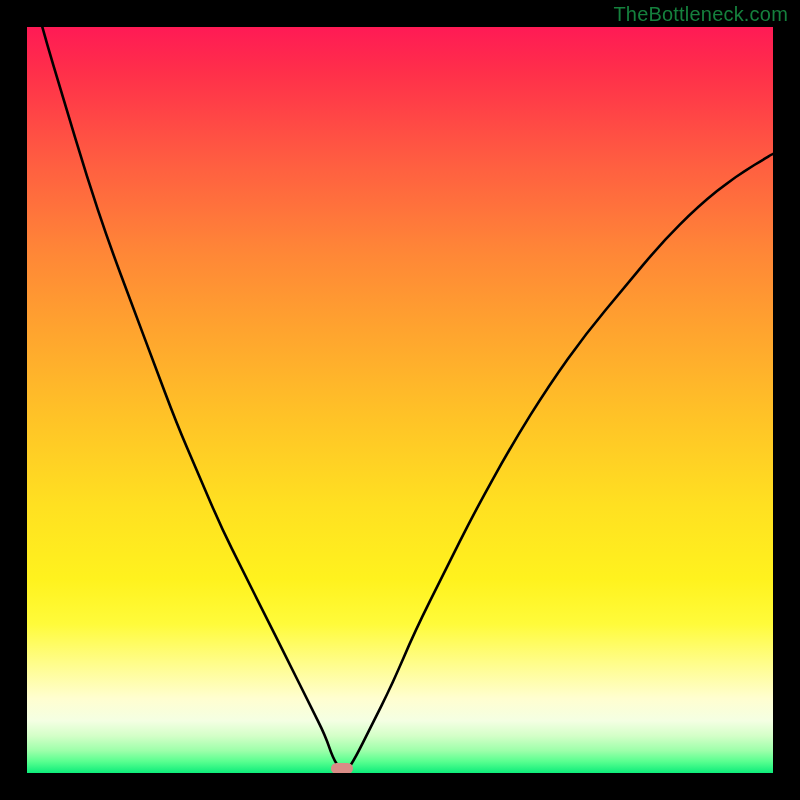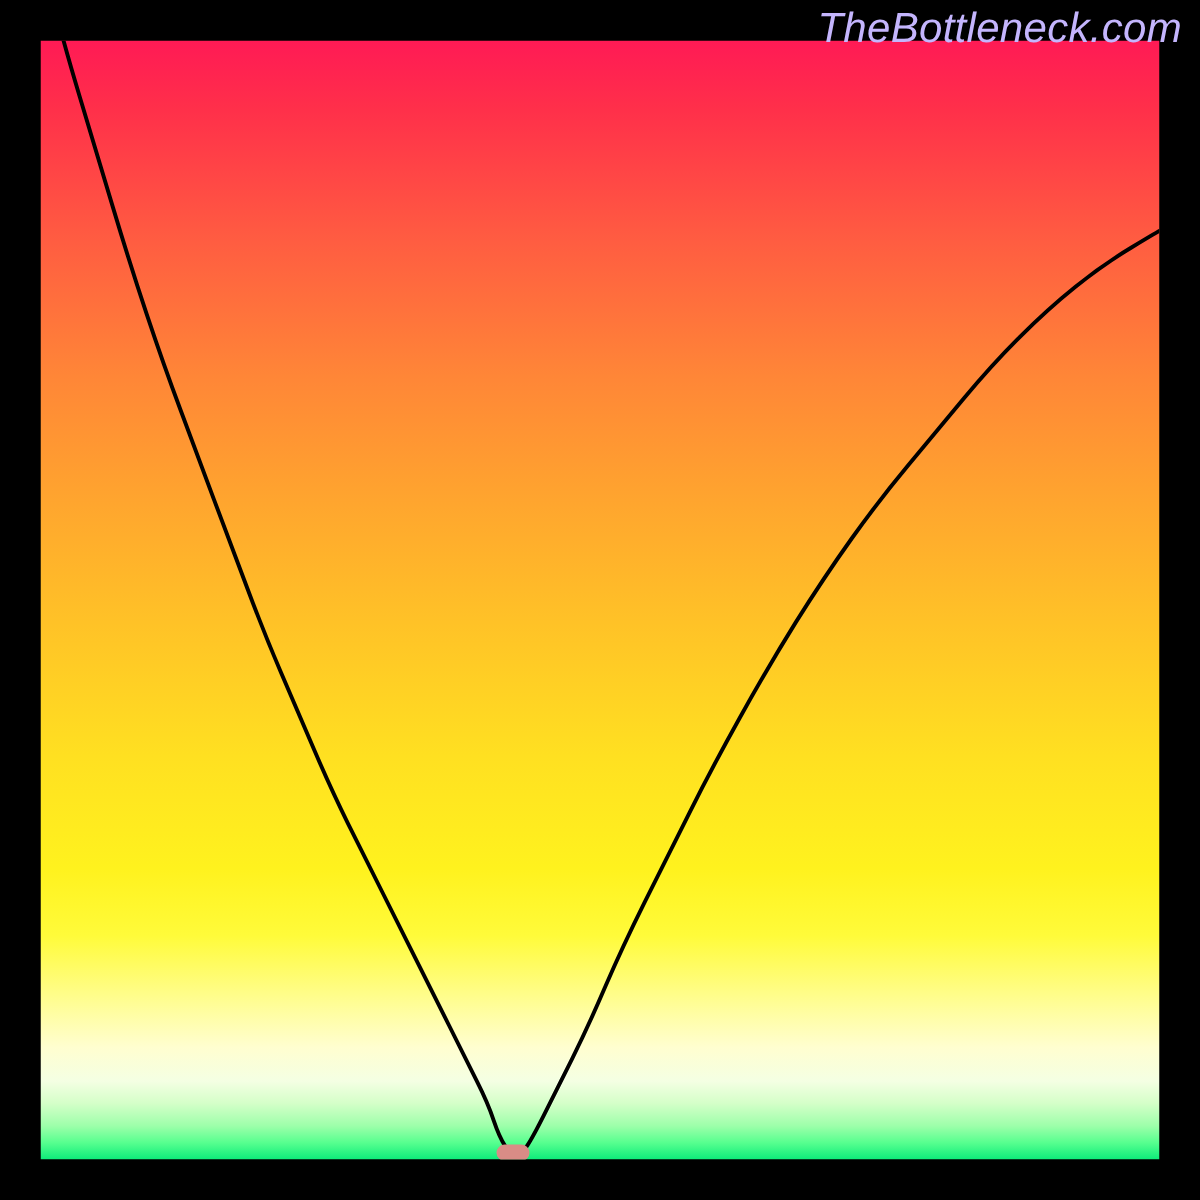--- a/index.html
+++ b/index.html
@@ -47,25 +47,24 @@
       #d4ffc8 95%,
       #9dffaa 97%,
       #57ff8f 98.5%,
       #0dec7a 100%
     );
   }
   .watermark {
     position: absolute;
     top: 3px;
     right: 12px;
-    color: #c4b5fd;
-    font-size: 28px;
+    color: #15803d;
+    font-size: 20px;
     font-weight: 500;
     letter-spacing: 0.2px;
-    font-style: italic;
   }
   svg.curve {
     position: absolute;
     inset: 0;
   }
   .marker {
     position: absolute;
     background: #d98c86;
     border-radius: 6px;
   }

